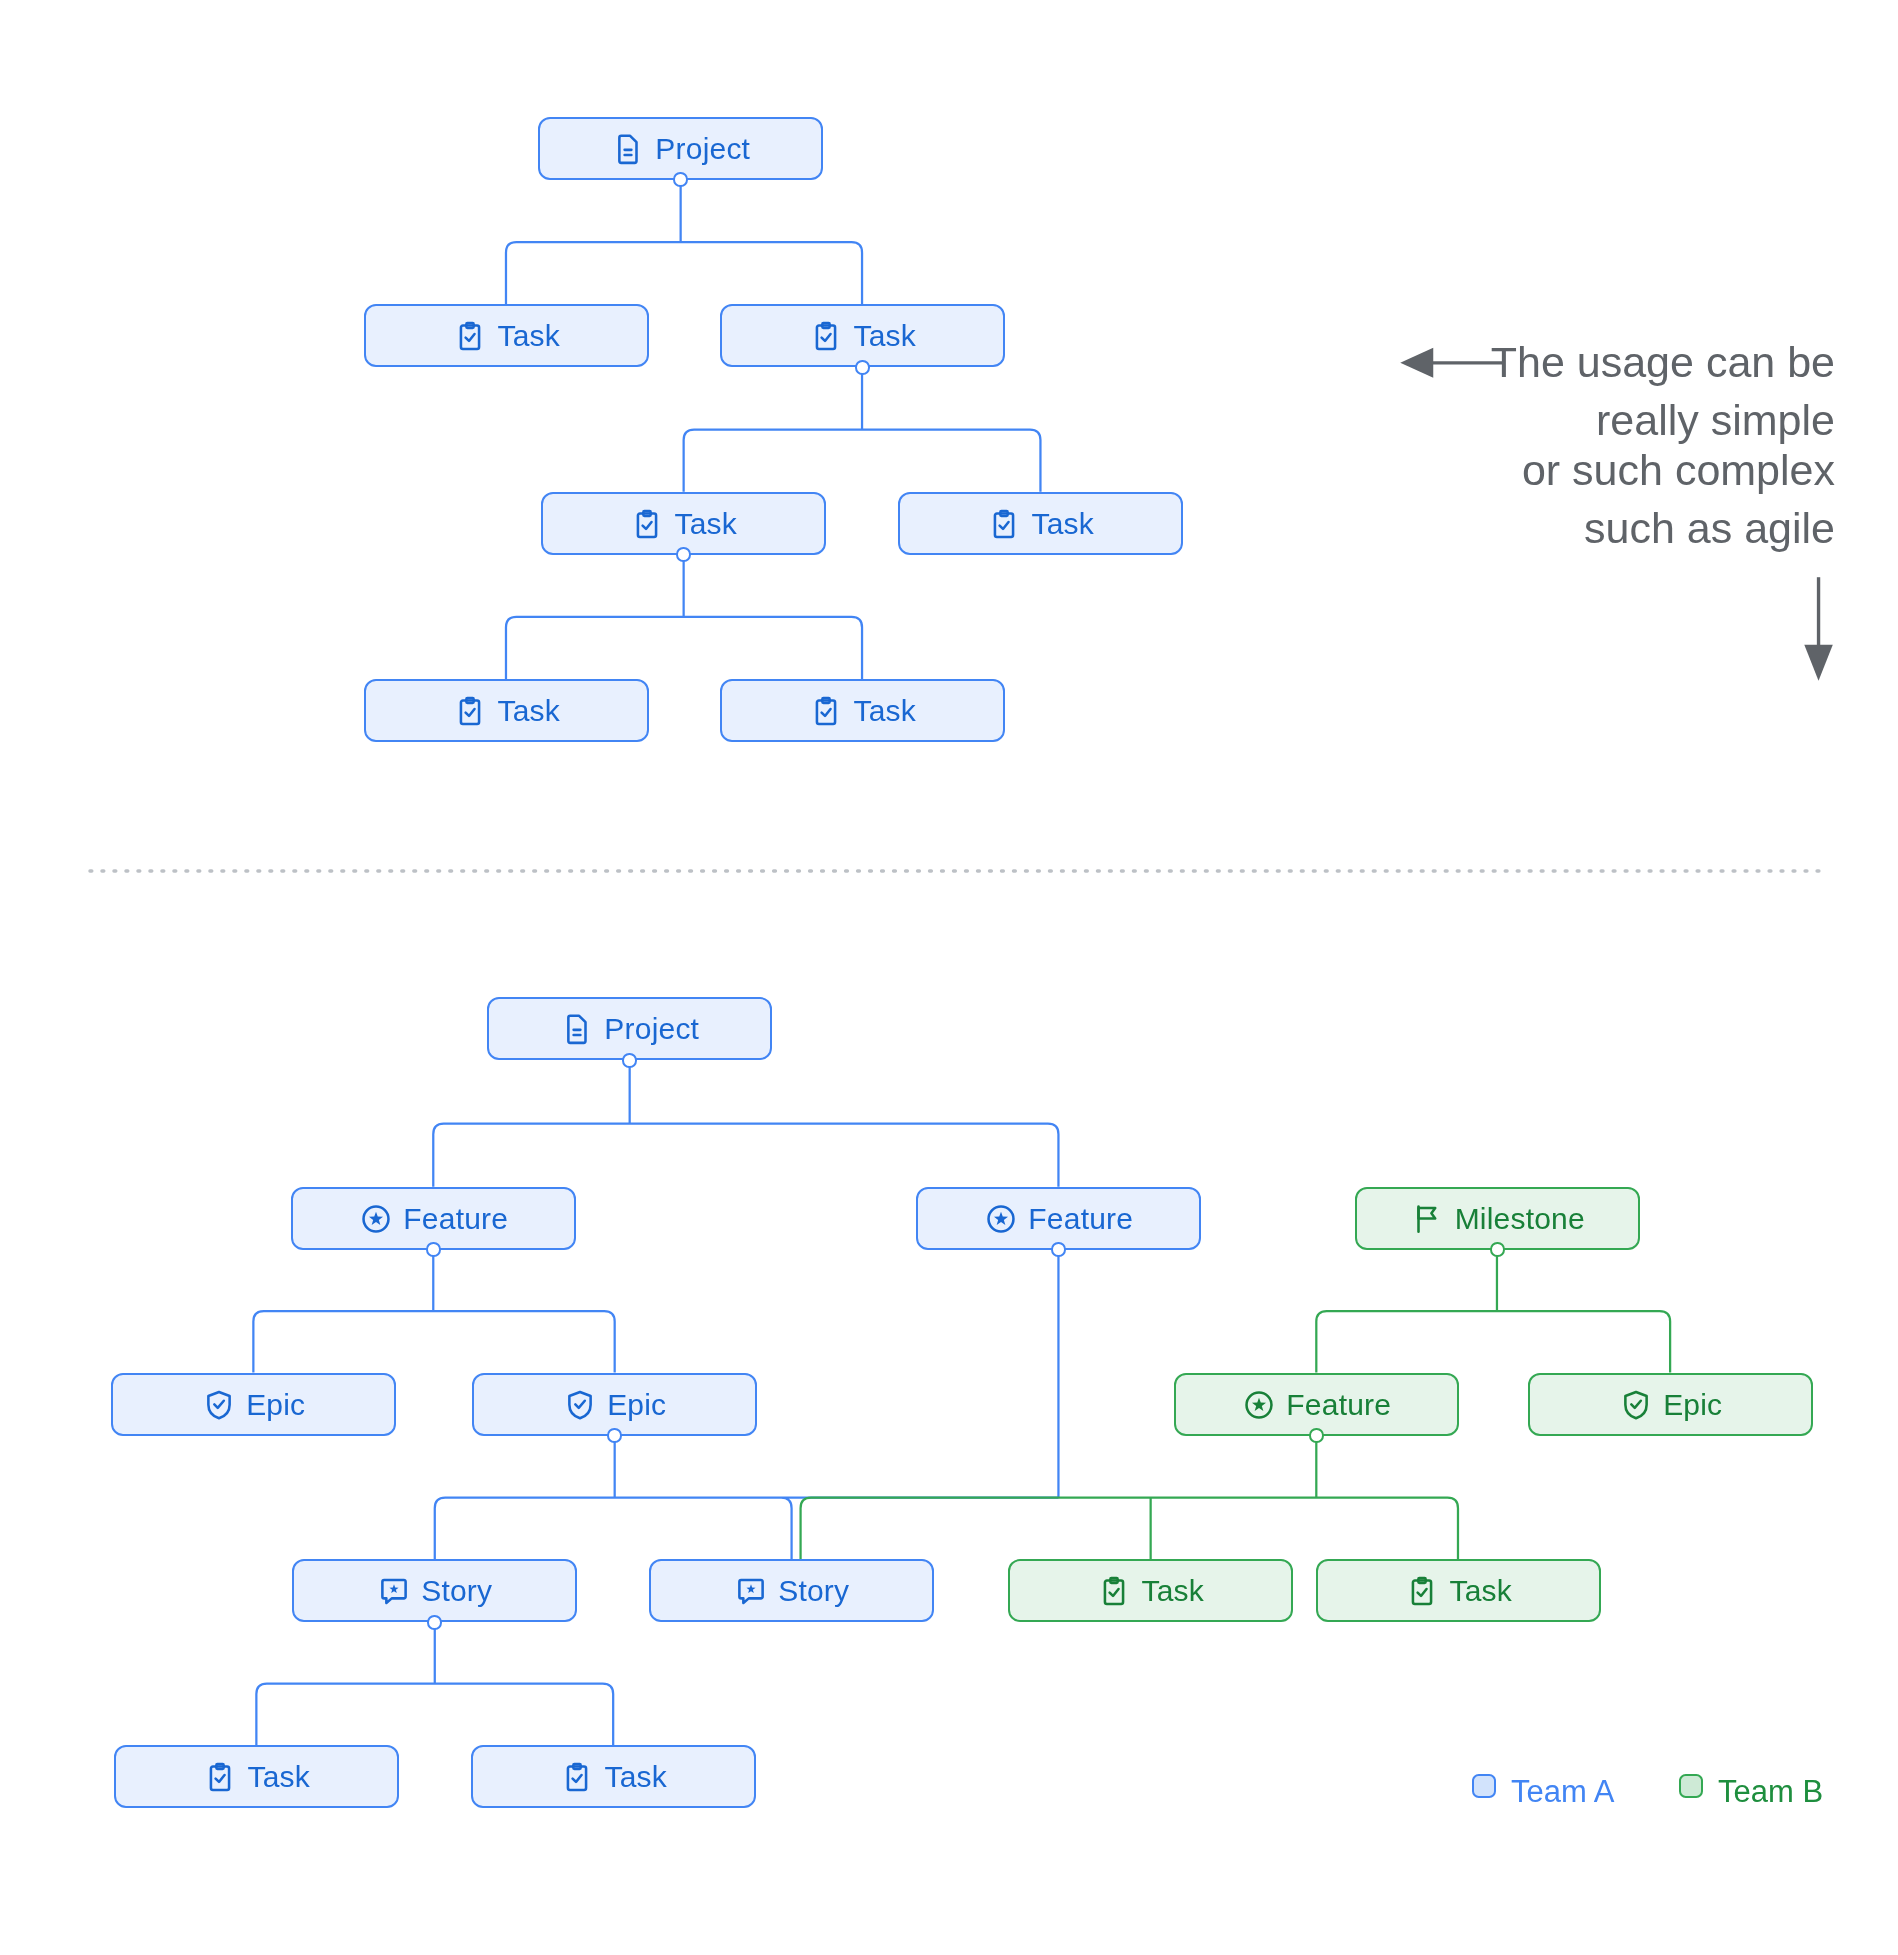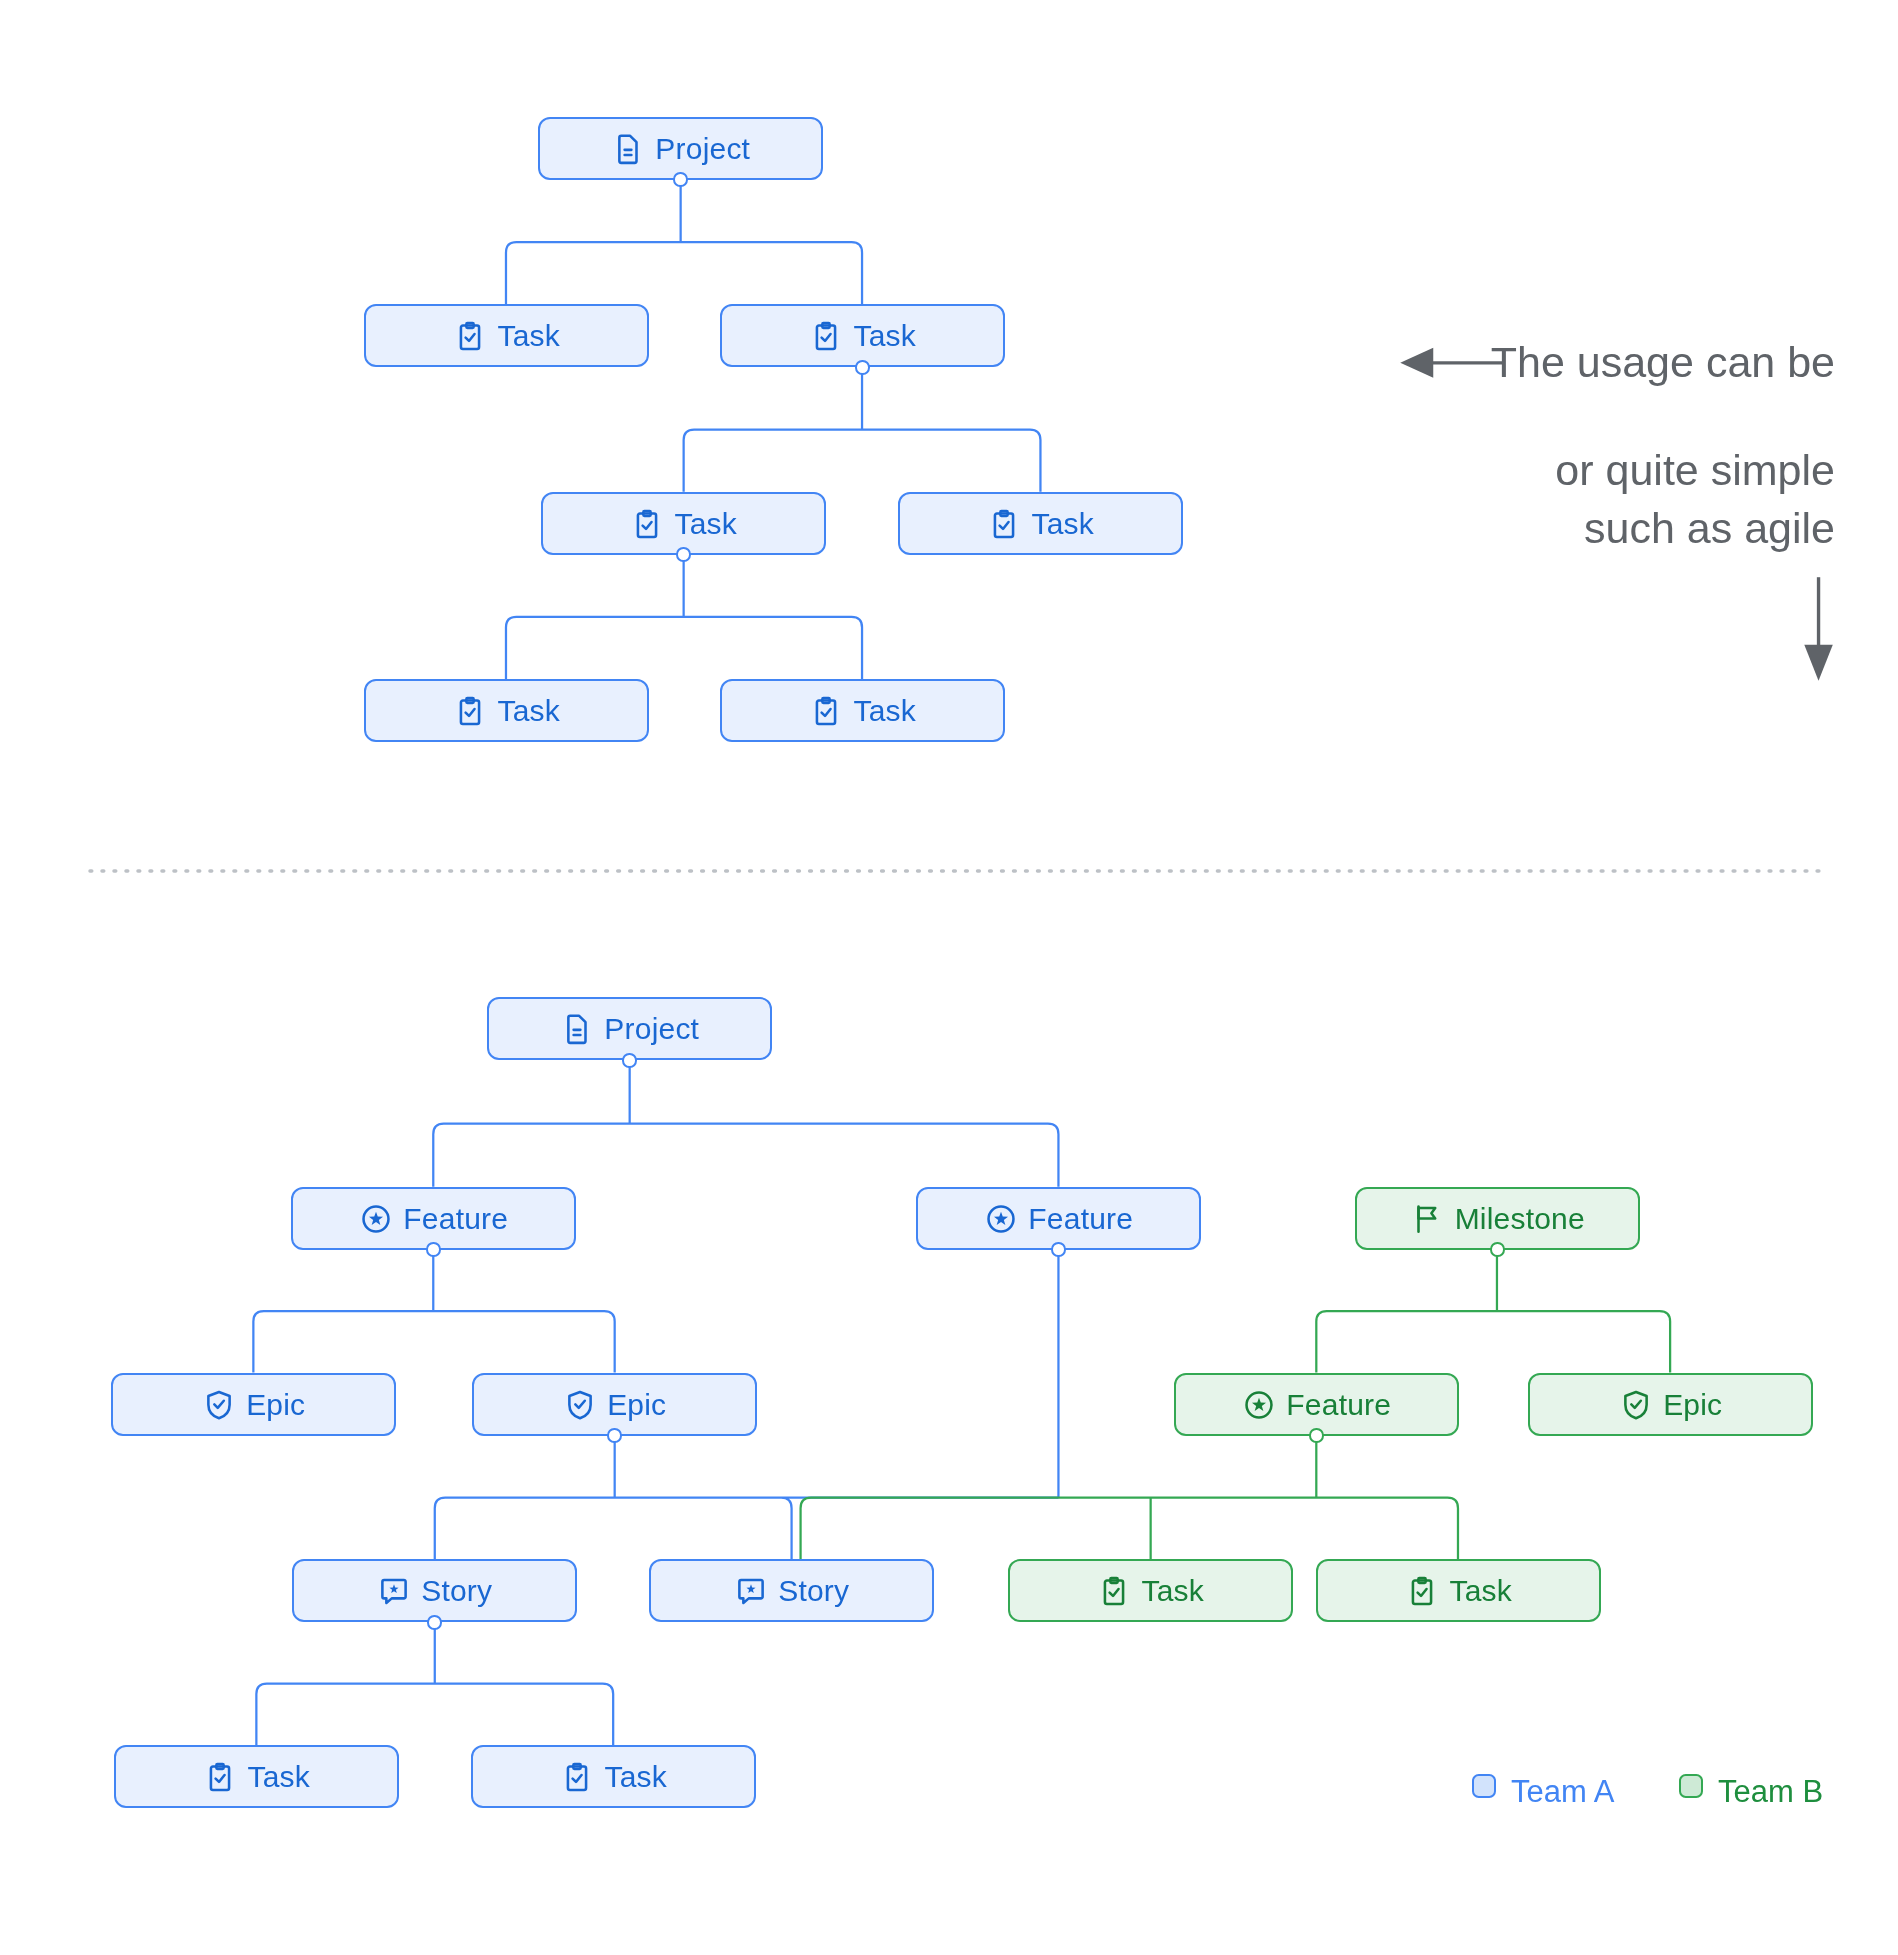--- a/index.html
+++ b/index.html
@@ -269,23 +269,24 @@
       <div class="dot blue" style="left: 426px; top: 1242px;"></div>
       <div class="dot blue" style="left: 1051px; top: 1242px;"></div>
       <div class="dot green" style="left: 1490px; top: 1242px;"></div>
       <div class="dot blue" style="left: 607px; top: 1428px;"></div>
       <div class="dot green" style="left: 1309px; top: 1428px;"></div>
       <div class="dot blue" style="left: 427px; top: 1615px;"></div>
     </div>
 
   <div class="ann ann-1">
     <div>The usage can be</div>
+    <div>really simple</div>
   </div>
   <div class="ann ann-2">
-    <div>or quite simple</div>
+    <div>or such complex</div>
     <div>such as agile</div>
   </div>
 
   <div class="legend-item" id="legend-a">
     <span class="legend-swatch blue"></span>
     <span class="legend-label blue">Team A</span>
   </div>
   <div class="legend-item" id="legend-b">
     <span class="legend-swatch green"></span>
     <span class="legend-label green">Team B</span>

